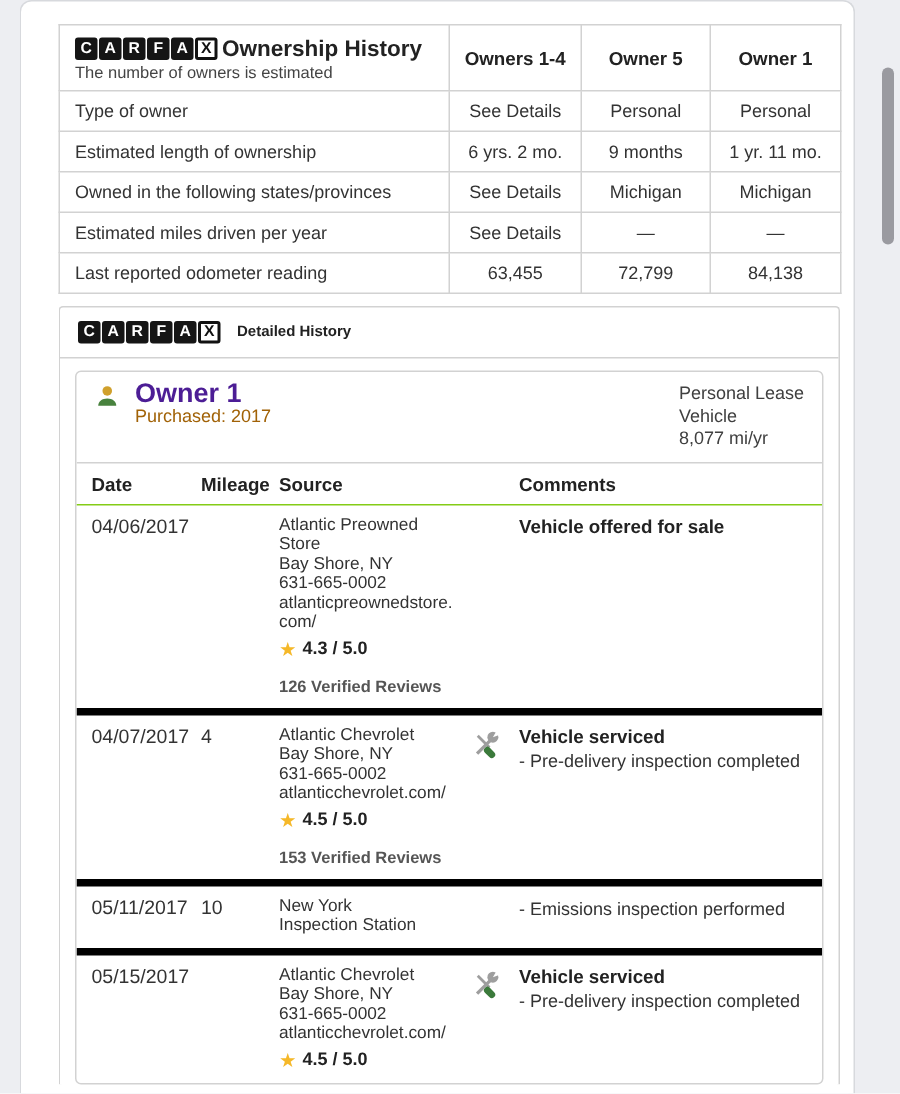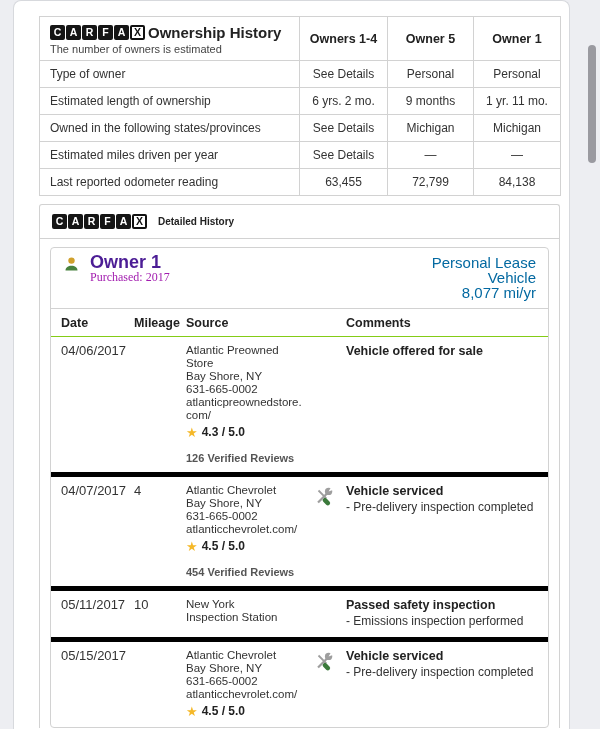--- a/index.html
+++ b/index.html
@@ -42,22 +42,22 @@
     border:1px solid #d2d2d2;border-bottom:none;border-radius:3px 3px 0 0;
     min-height:500px;background:#fff;
   }
   .det-header{display:flex;align-items:center;padding:9px 12px;border-bottom:1px solid #d2d2d2;}
   .det-title{font-size:10px;font-weight:bold;color:#222;margin-left:11px;}
   .owner-card{margin:8px 10px 0 10px;border:1px solid #d2d2d2;border-radius:4px;overflow:hidden;background:#fff;}
   .owner-banner{display:flex;justify-content:space-between;padding:7px 12px 8px 12px;border-bottom:1px solid #d2d2d2;}
   .owner-left{display:flex;align-items:flex-start;}
   .owner-icon{margin:1px 10px 0 0;line-height:0;}
   .owner-name{font-size:18px;font-weight:bold;color:#4c1d95;line-height:15px;}
-  .owner-purchased{font-size:12px;color:#a21caf;line-height:15px;font-family:Liberation Serif, serif;}
-  .owner-right{text-align:right;font-size:15px;color:#0369a1;line-height:15px;}
+  .owner-purchased{font-size:12px;color:#a16207;line-height:15px;}
+  .owner-right{text-align:left;font-size:12px;color:#404040;line-height:15px;}
   
   .ev-grid-cols{display:grid;grid-template-columns:73px 52px 127px 33px 1fr;}
   .ev-header{padding:7px 8px 6px 10px;border-bottom:1px solid #84cc16;}
   .evh-cell{font-size:12.5px;font-weight:bold;color:#222;}
   .ev-row{padding:7px 8px 8px 10px;}
   .ev-row + .ev-row{border-top:5px solid #000000;}
   .ev-date,.ev-miles{font-size:13px;color:#333;line-height:14px;}
   .ev-src{font-size:11.5px;color:#333;line-height:13px;padding-right:6px;}
   .ev-src .src-line{overflow-wrap:anywhere;}
   .rating-line{margin-top:3px;display:flex;align-items:center;font-size:12px;font-weight:bold;color:#222;line-height:15px;}
@@ -206,21 +206,21 @@
             <div class="ev-miles">4</div>
             <div class="ev-src">
               <div class="src-line">Atlantic Chevrolet</div>
               <div class="src-line">Bay Shore, NY</div>
               <div class="src-line">631-665-0002</div>
               <div class="src-line">atlanticchevrolet.com/</div>
               <div class="rating-line">
                 <span class="star-icon" style="color: rgb(245, 184, 41);">★</span>
                 <span>4.5 / 5.0</span>
               </div>
-              <div class="reviews-line">454 Verified Reviews</div>
+              <div class="reviews-line">153 Verified Reviews</div>
             </div>
             <div class="ev-icon-cell"><svg width="22" height="22" viewBox="0 0 24 24">
                 <line x1="6" y1="6" x2="14.5" y2="14.5" stroke="#9E9E9E" stroke-width="2"></line>
                 <rect x="13" y="13" width="9.5" height="5" rx="2.5" transform="rotate(45 13 13)" fill="#3B7A3B"></rect>
                 <line x1="5.5" y1="19" x2="15" y2="9.5" stroke="#9E9E9E" stroke-width="2.4"></line>
                 <circle cx="17" cy="7" r="4" fill="#9E9E9E"></circle>
                 <polygon points="17,7 20.5,1 24,4.5" fill="#ffffff"></polygon>
               </svg></div>
             <div class="ev-comments">
               <div class="ev-comment-title">Vehicle serviced</div>
@@ -229,21 +229,20 @@
           </div>
           <div class="ev-row ev-grid-cols">
             <div class="ev-date">05/11/2017</div>
             <div class="ev-miles">10</div>
             <div class="ev-src">
               <div class="src-line">New York</div>
               <div class="src-line">Inspection Station</div>
             </div>
             <div class="ev-icon-cell"></div>
             <div class="ev-comments">
-              <div class="ev-comment-title">Passed safety inspection</div>
               <div class="ev-detail">- Emissions inspection performed</div>
             </div>
           </div>
           <div class="ev-row ev-grid-cols">
             <div class="ev-date">05/15/2017</div>
             <div class="ev-miles"></div>
             <div class="ev-src">
               <div class="src-line">Atlantic Chevrolet</div>
               <div class="src-line">Bay Shore, NY</div>
               <div class="src-line">631-665-0002</div>

